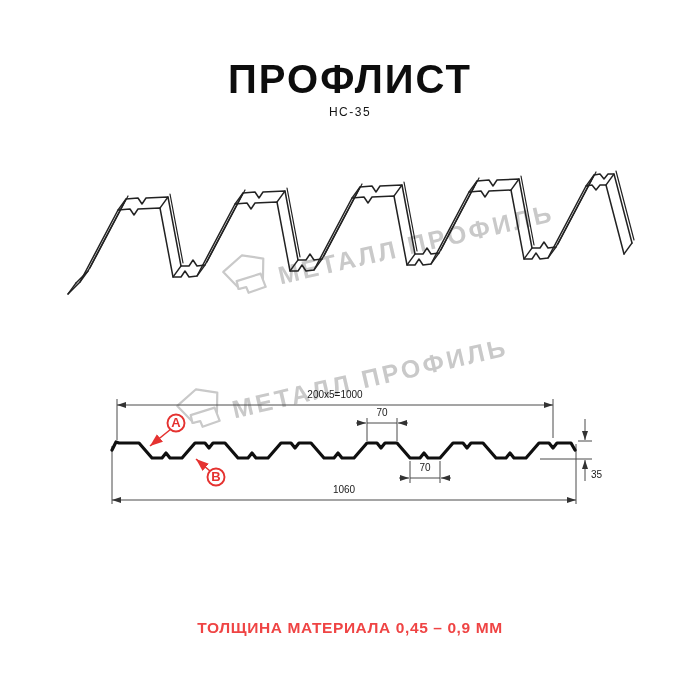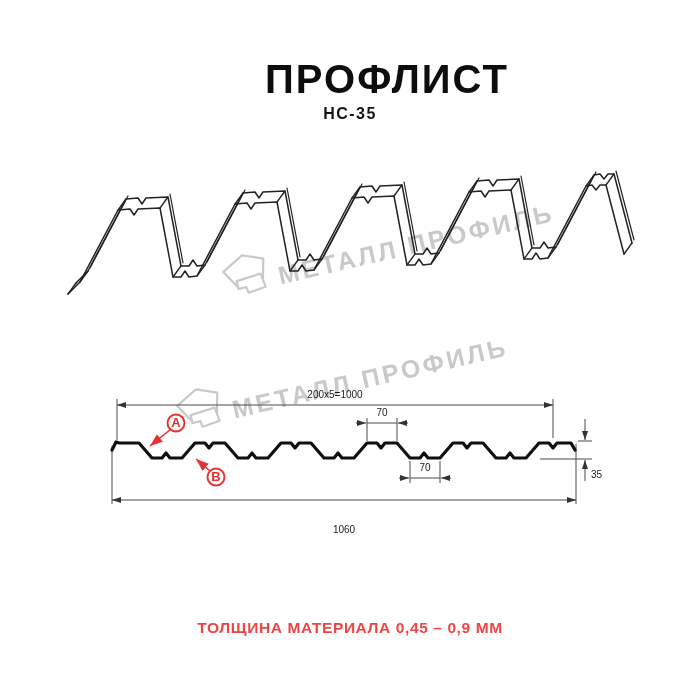--- a/index.html
+++ b/index.html
@@ -1,21 +1,21 @@
 <!DOCTYPE html>
 <html><head>
 <meta charset="utf-8">
 <style>
   html,body{margin:0;padding:0;background:#fff;}
   .page{position:relative;width:700px;height:700px;background:#ffffff;overflow:hidden;
         font-family:"Liberation Sans", sans-serif;}
   .abs{position:absolute;}
   .title{left:350px;top:57px;transform:translateX(-50%);font-size:40px;font-weight:700;
-         letter-spacing:2px;color:#0d0d0d;white-space:nowrap;z-index:3;margin-left:37px;}
-  .subtitle{left:350px;top:105px;transform:translateX(-50%);font-size:16px;font-weight:700;
+         letter-spacing:2px;color:#0d0d0d;white-space:nowrap;z-index:3;}
+  .subtitle{left:350px;top:105px;transform:translateX(-50%);font-size:12px;font-weight:400;
             letter-spacing:1.5px;color:#141414;white-space:nowrap;z-index:3;}
   .footer-note{left:350px;top:619px;transform:translateX(-50%);font-size:15.5px;font-weight:600;
                letter-spacing:.6px;color:#ef4444;white-space:nowrap;z-index:3;}
   .watermark{display:flex;align-items:flex-end;gap:7px;transform-origin:0 100%;
              transform:rotate(-13deg);z-index:1;}
   .watermark .wm-text{font-size:25px;font-weight:700;letter-spacing:3px;color:#c9c9c9;
                       white-space:nowrap;line-height:1;}
   .wm-upper{left:222px;top:258px;}
   .wm-lower{left:176px;top:392px;}
   .art{left:0;top:0;z-index:2;pointer-events:none;}
@@ -161,20 +161,20 @@
       <circle cx="216" cy="477" r="8.5" fill="#ffffff" stroke="#e53230" stroke-width="1.9"></circle>
     </g>
   </svg>
 
   <div class="abs title">ПРОФЛИСТ</div>
   <div class="abs subtitle">НС-35</div>
 
   <div class="abs dim-label dim-center" style="left:335px;top:389px;">200x5=1000</div>
   <div class="abs dim-label dim-center" style="left:382px;top:407px;">70</div>
   <div class="abs dim-label dim-center" style="left:425px;top:462px;">70</div>
-  <div class="abs dim-label dim-center" style="left:344px;top:484px;margin-top:40px;">1060</div>
+  <div class="abs dim-label dim-center" style="left:344px;top:484px;">1060</div>
   <div class="abs dim-label" style="left:591px;top:469px;">35</div>
 
   <div class="abs marker-letter" style="left:176px;top:423px;">A</div>
   <div class="abs marker-letter" style="left:216px;top:477px;">B</div>
 
   <div class="abs footer-note">ТОЛЩИНА МАТЕРИАЛА 0,45 – 0,9 ММ</div>
 </div>
 
 </body></html>

